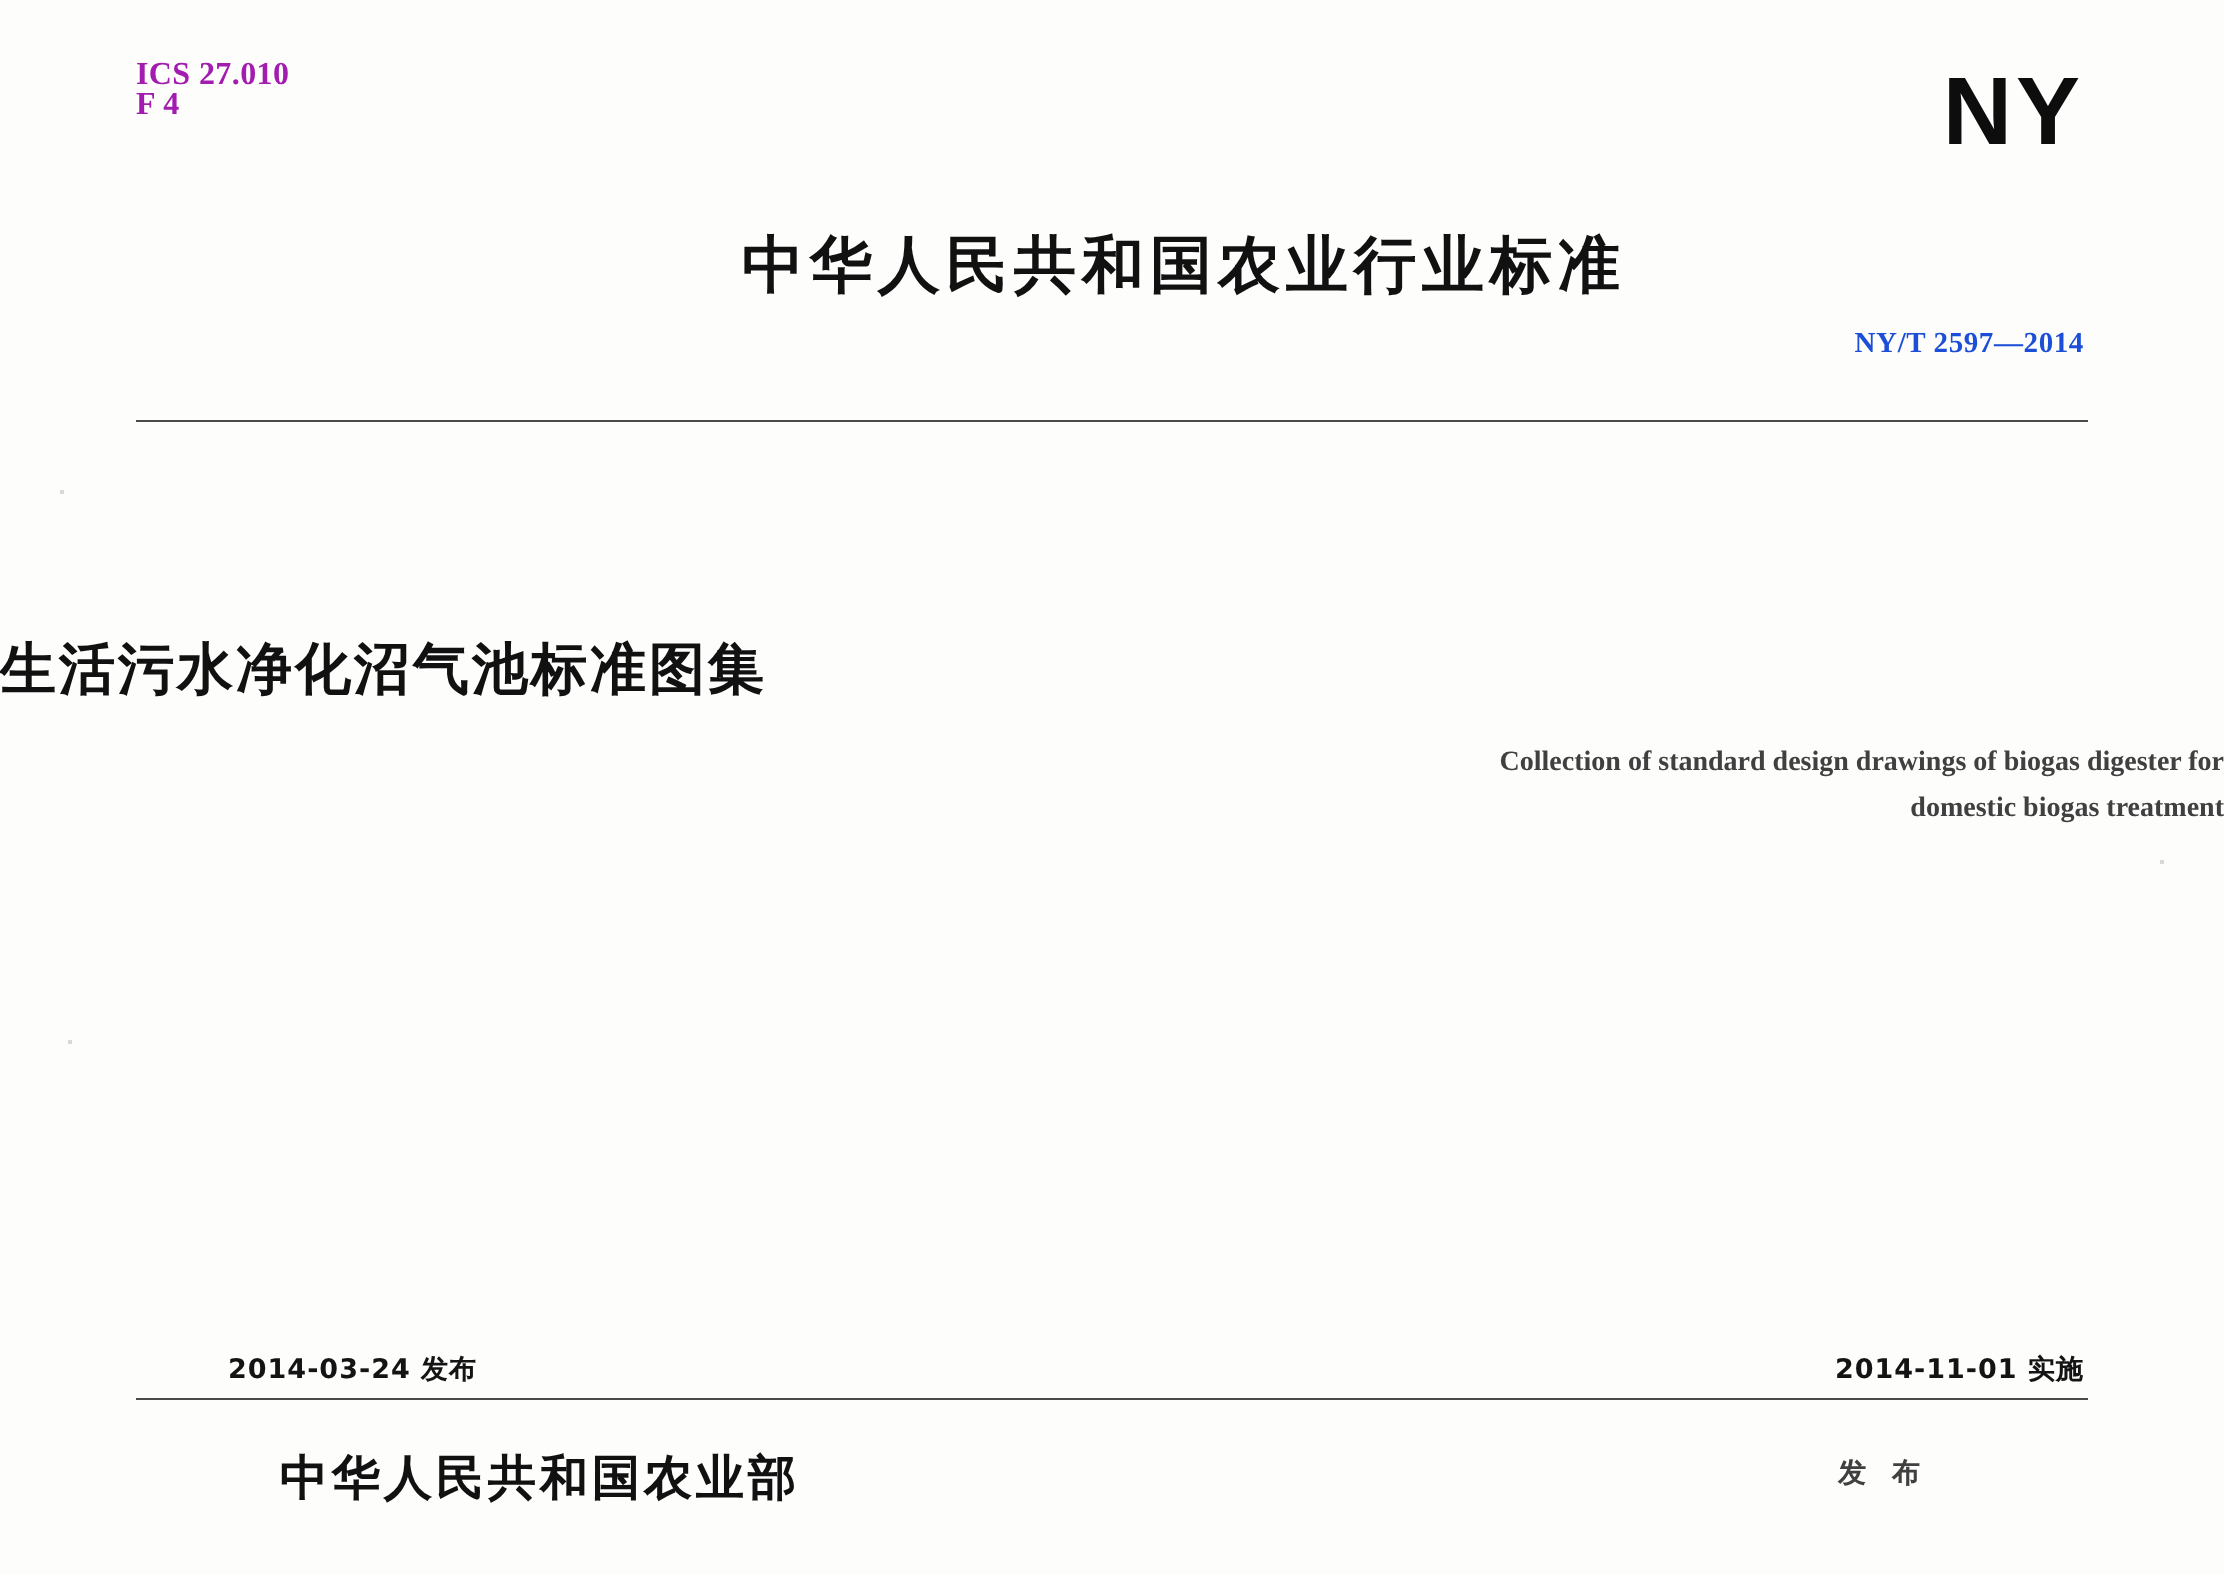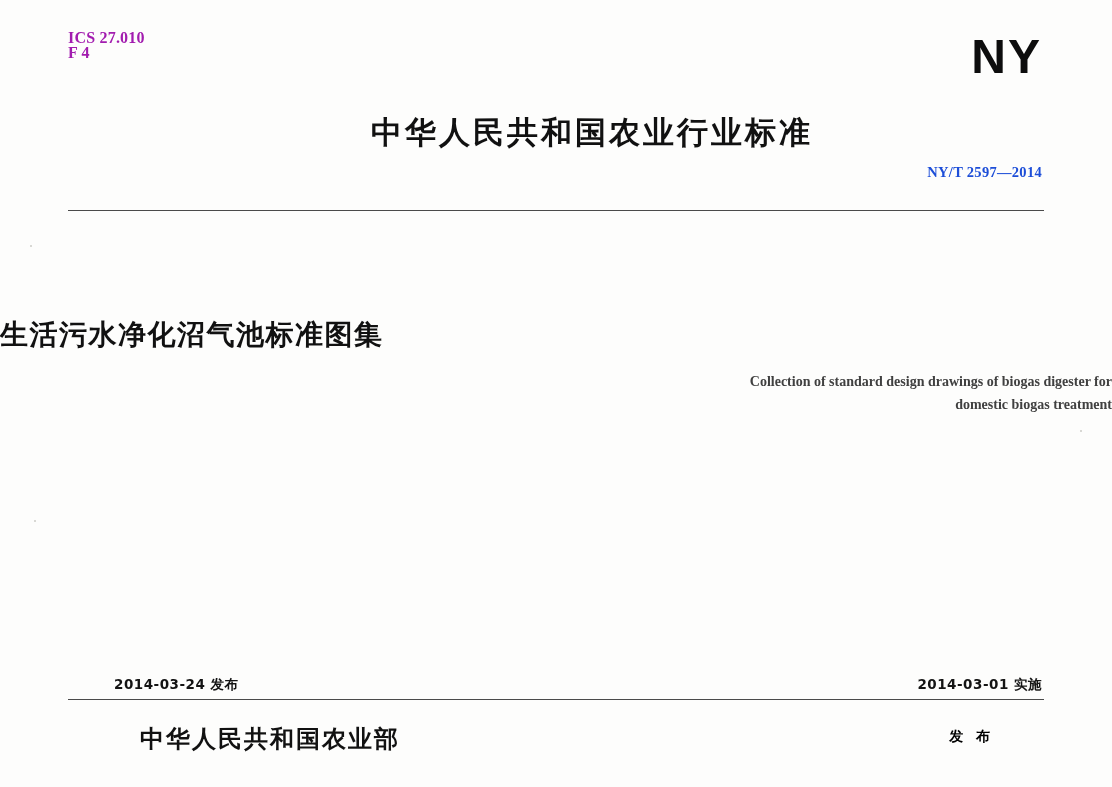--- a/index.html
+++ b/index.html
@@ -151,27 +151,27 @@
     left: 140px;
     top: 723px;
     font-family: Liberation Mono, monospace;
     font-weight: bold;
     font-size: 24px;
     letter-spacing: 2px;
     color: #111111;
   }
   .issue-word {
     position: absolute;
-    right: 118px;
+    right: 148px;
     top: 728px;
     font-family: "DejaVu Sans", "Liberation Sans", sans-serif;
     font-weight: bold;
     font-size: 14px;
     letter-spacing: 4px;
-    color: #000000;
+    color: #404040;
   }
 
   
   .scan-speck {
     position: absolute;
     background: #d8d8d4;
   }
 </style>
 </head>
 <body>
@@ -192,21 +192,21 @@
   <div class="rule-top"></div>
 
   <div class="title-cn">生活污水净化沼气池标准图集</div>
 
   <div class="title-en">
     <span>Collection of standard design drawings of biogas digester for</span>
     <span>domestic biogas treatment</span>
   </div>
 
   <div class="publish-date">2014-03-24 发布</div>
-  <div class="effective-date">2014-03-01 实施</div>
+  <div class="effective-date">2014-11-01 实施</div>
 
   <div class="rule-bottom"></div>
 
   <div class="issuer">中华人民共和国农业部</div>
   <div class="issue-word">发 布</div>
 
   <div class="scan-speck" style="left:30px; top:245px; width:2px; height:2px;"></div>
   <div class="scan-speck" style="left:34px; top:520px; width:2px; height:2px;"></div>
   <div class="scan-speck" style="left:1080px; top:430px; width:2px; height:2px;"></div>
 

